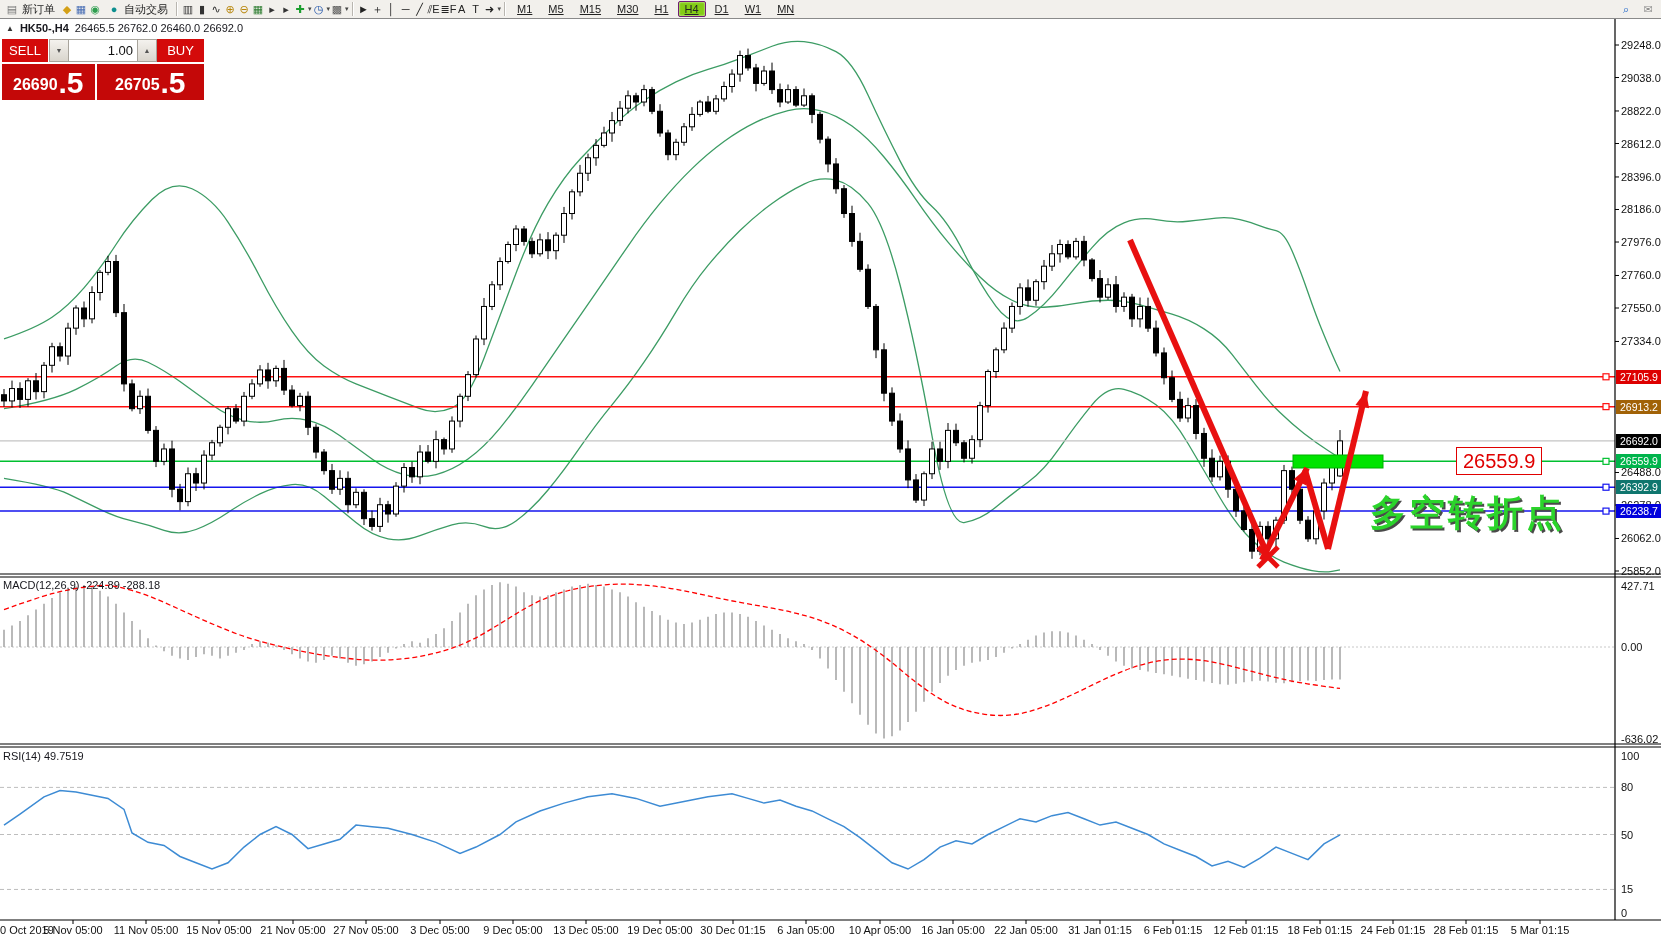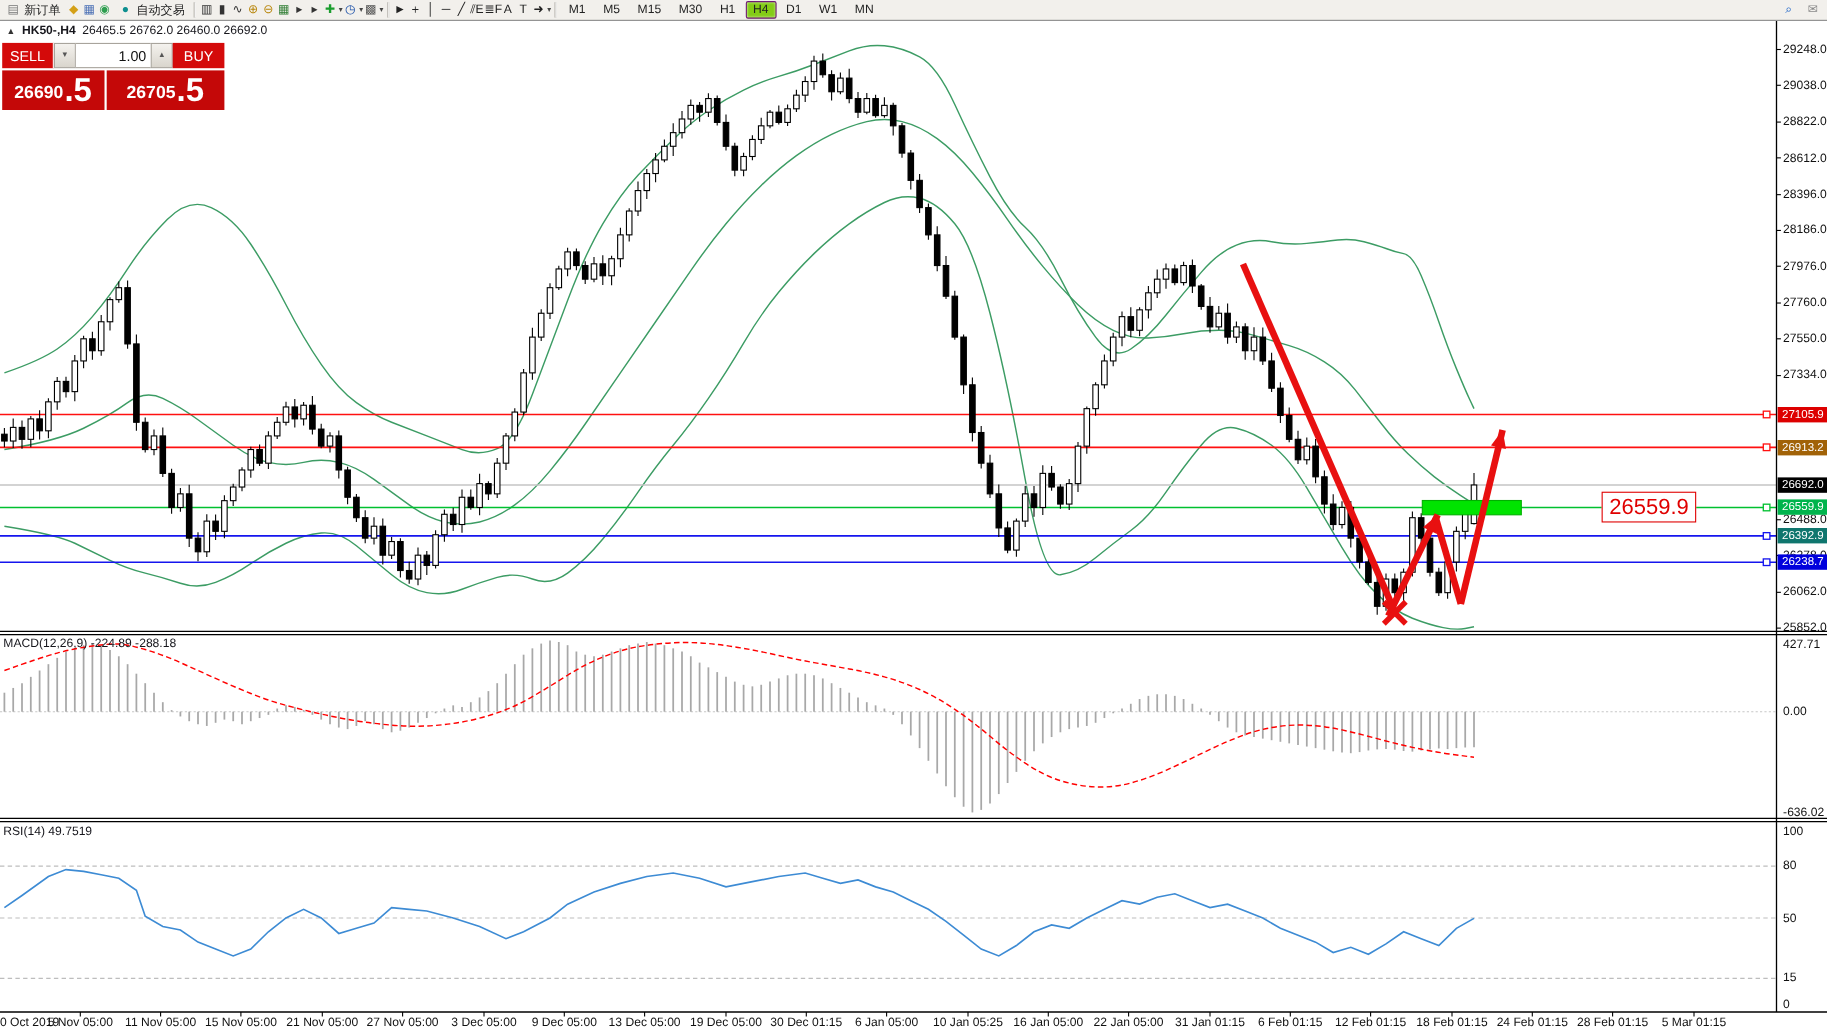--- a/index.html
+++ b/index.html
@@ -6,21 +6,21 @@
   #app{position:relative;width:1661px;height:941px;background:#fff;overflow:hidden;
        font-family:"Liberation Sans",sans-serif;-webkit-font-smoothing:antialiased;}
   
   #toolbar{position:absolute;top:0;left:0;width:1661px;height:18px;background:#F2F0EC;
            border-bottom:1px solid #8a8a8a;display:flex;align-items:center;font-size:11px;color:#222;}
   .tb-group{display:flex;align-items:center;height:18px;}
   .tb-sep{width:1px;height:14px;background:#b9b6b0;margin:0 3px;border-right:1px solid #fff;}
   .tb-btn{display:flex;align-items:center;gap:3px;padding:0 5px;height:17px;cursor:default;white-space:nowrap;}
   .tb-ico{display:inline-block;width:14px;text-align:center;font-size:11px;line-height:16px;}
   .caret{font-size:7px;color:#444;margin-left:1px;}
-  .tf-btn{padding:1px 6px;margin:0 1px;border:1px solid transparent;border-radius:2px;color:#222;}
+  .tf-btn{padding:1px 6px;margin:0 1px;border:1px solid transparent;border-radius:2px;color:#222;text-decoration:underline;}
   .tf-btn.active{background:#84cc16;border:1px solid #701a75;box-shadow:inset 0 0 2px #fff;}
   #tb-right{margin-left:auto;display:flex;align-items:center;padding-right:6px;gap:8px;}
   
   #chart-title{position:absolute;left:6px;top:22px;font-size:11px;color:#16161c;display:flex;gap:6px;align-items:center;}
   #chart-title .tri{font-size:8px;color:#333;}
   #chart-title b{font-weight:bold;}
   
   #order-panel{position:absolute;left:2px;top:39px;width:202px;}
   #op-row1{display:flex;height:23px;}
   .op-red{background:#D40A0A;color:#fff;display:flex;align-items:center;justify-content:center;
@@ -736,20 +736,21 @@
         <span class="op-main">26705</span>
         <span class="op-big">.5</span>
       </div>
     </div>
   </div>
 
   <div class="ind-label" style="top:579px">MACD(12,26,9) -224.89 -288.18</div>
   <div class="ind-label" style="top:750px">RSI(14) 49.7519</div>
 
   <div id="price-box">26559.9</div>
+  <div id="cn-note">多空转折点</div>
 
   <div id="overlay-labels">
       <div class="ptick" style="top: 39px;">29248.0</div>
       <div class="ptick" style="top: 71.5269px;">29038.0</div>
       <div class="ptick" style="top: 104.983px;">28822.0</div>
       <div class="ptick" style="top: 137.51px;">28612.0</div>
       <div class="ptick" style="top: 170.966px;">28396.0</div>
       <div class="ptick" style="top: 203.493px;">28186.0</div>
       <div class="ptick" style="top: 236.02px;">27976.0</div>
       <div class="ptick" style="top: 269.476px;">27760.0</div>
@@ -778,21 +779,21 @@
       <div class="ttick" style="left: 146px; transform: translateX(-50%);">11 Nov 05:00</div>
       <div class="ttick" style="left: 219px; transform: translateX(-50%);">15 Nov 05:00</div>
       <div class="ttick" style="left: 293px; transform: translateX(-50%);">21 Nov 05:00</div>
       <div class="ttick" style="left: 366px; transform: translateX(-50%);">27 Nov 05:00</div>
       <div class="ttick" style="left: 440px; transform: translateX(-50%);">3 Dec 05:00</div>
       <div class="ttick" style="left: 513px; transform: translateX(-50%);">9 Dec 05:00</div>
       <div class="ttick" style="left: 586px; transform: translateX(-50%);">13 Dec 05:00</div>
       <div class="ttick" style="left: 660px; transform: translateX(-50%);">19 Dec 05:00</div>
       <div class="ttick" style="left: 733px; transform: translateX(-50%);">30 Dec 01:15</div>
       <div class="ttick" style="left: 806px; transform: translateX(-50%);">6 Jan 05:00</div>
-      <div class="ttick" style="left: 880px; transform: translateX(-50%);">10 Jan 05:25</div>
+      <div class="ttick" style="left: 880px; transform: translateX(-50%);">10 Apr 05:00</div>
       <div class="ttick" style="left: 953px; transform: translateX(-50%);">16 Jan 05:00</div>
       <div class="ttick" style="left: 1026px; transform: translateX(-50%);">22 Jan 05:00</div>
       <div class="ttick" style="left: 1100px; transform: translateX(-50%);">31 Jan 01:15</div>
       <div class="ttick" style="left: 1173px; transform: translateX(-50%);">6 Feb 01:15</div>
       <div class="ttick" style="left: 1246px; transform: translateX(-50%);">12 Feb 01:15</div>
       <div class="ttick" style="left: 1320px; transform: translateX(-50%);">18 Feb 01:15</div>
       <div class="ttick" style="left: 1393px; transform: translateX(-50%);">24 Feb 01:15</div>
       <div class="ttick" style="left: 1466px; transform: translateX(-50%);">28 Feb 01:15</div>
       <div class="ttick" style="left: 1540px; transform: translateX(-50%);">5 Mar 01:15</div>
     </div>

